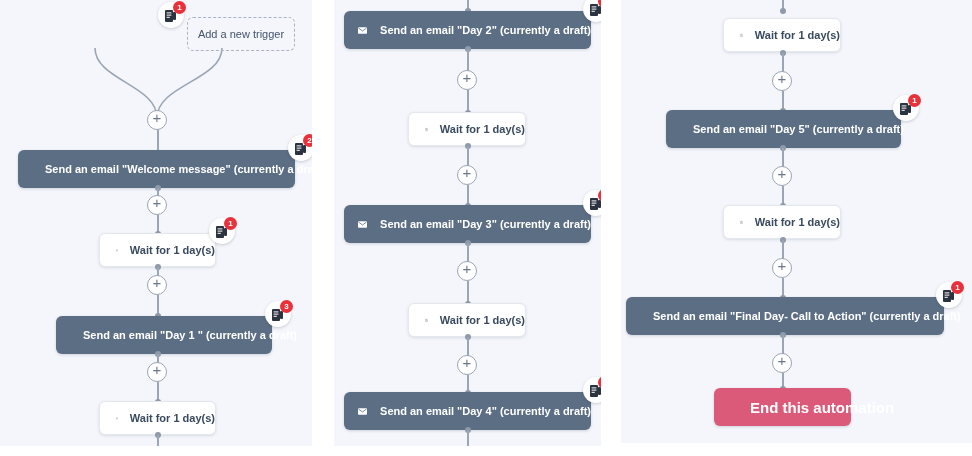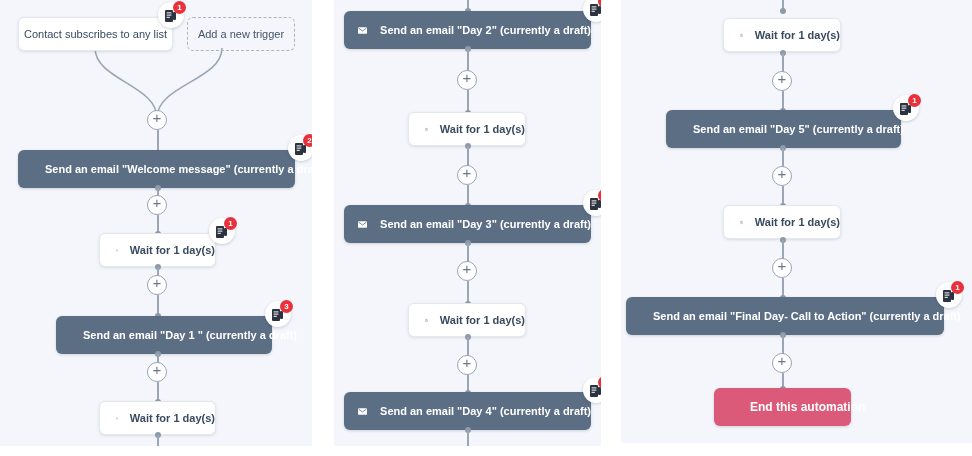--- a/index.html
+++ b/index.html
@@ -119,21 +119,21 @@
     position:absolute;
     height:38px;
     background:#db5a79;
     border-radius:6px;
     display:flex;align-items:center;
     padding-left:22px;
     box-sizing:border-box;
     box-shadow:0 1px 3px rgba(40,50,70,.18);
   }
   .end-btn .label{
-    color:#ffffff;font-size:12px;font-weight:bold;margin-left:14px;white-space:nowrap;text-align:right;
+    color:#ffffff;font-size:15px;font-weight:bold;margin-left:14px;white-space:nowrap;text-align:right;
   }
   .bolt-ico{width:16px;height:14px;display:block;}
 
   
   .badge{
     position:absolute;
     width:26px;height:26px;
     border-radius:50%;
     background:#ffffff;
     box-shadow:0 1px 3px rgba(40,50,70,.22);
@@ -161,23 +161,20 @@
 <div class="board">
 
   <div class="panel" id="panel-1">
     <div class="canvas">
 
       <svg width="312" height="130" style="position:absolute;left:0;top:40px;">
         <path d="M95 8 C95 40, 157 45, 157 78" fill="none" stroke="#9aa5b5" stroke-width="1.6"></path>
         <path d="M222 8 C222 40, 157 45, 157 78" fill="none" stroke="#9aa5b5" stroke-width="1.6"></path>
       </svg>
 
-      <div class="trigger" style="left:18px;top:17px;width:155px;">
-        <span>Contact subscribes to any list</span>
-      </div>
       <div class="badge" style="left:158px;top:2px;">
         <svg class="note-ico" viewBox="0 0 11 12">
           <rect x="0" y="0" width="8" height="12" rx="1" fill="#2b3240"></rect>
           <rect x="8" y="2" width="3" height="8" rx="1" fill="#2b3240"></rect>
           <rect x="1.6" y="2.4" width="4.8" height="1" fill="#ffffff"></rect>
           <rect x="1.6" y="4.6" width="4.8" height="1" fill="#ffffff"></rect>
           <rect x="1.6" y="6.8" width="3.2" height="1" fill="#ffffff"></rect>
         </svg>
         <span class="count">1</span>
       </div>

